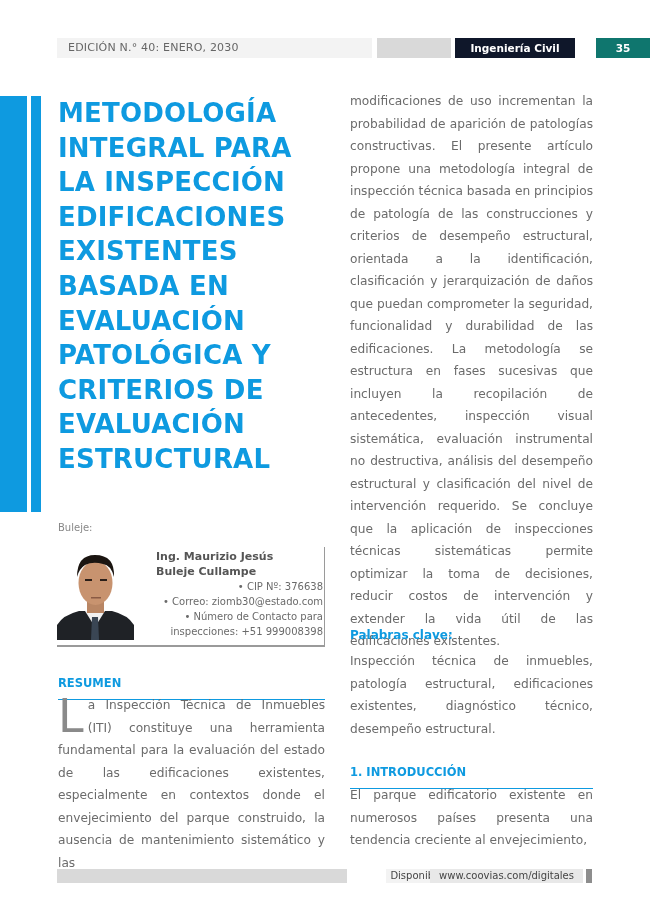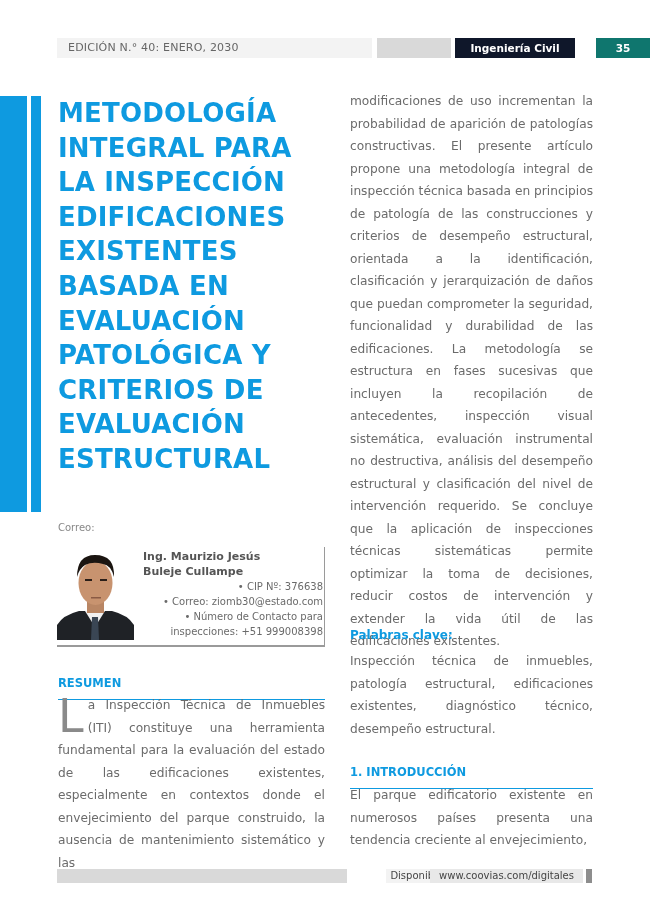--- a/index.html
+++ b/index.html
@@ -20,21 +20,21 @@
   .title { position:absolute; left:58px; top:96px; width:270px; margin:0;
     font-family:"DejaVu Sans", sans-serif; font-weight:bold; color:#0e9ae0;
     font-size:26px; line-height:34.6px; letter-spacing:0.2px; }
   .title span { display:block; white-space:nowrap; }
 
   .autor-label { position:absolute; left:58px; top:522px; font-size:10px; color:#888; }
   .author-box { position:absolute; left:57px; top:547px; width:267px; height:98px;
     border-right:1.5px solid #9a9a9a; border-bottom:2px solid #9a9a9a; }
   .author-photo { position:absolute; left:0; top:0; width:77px; height:93px; background:#fff; overflow:hidden; }
   .author-info { position:absolute; left:86px; top:2px; width:180px; color:#6a6a6a; font-size:10.5px; line-height:15px; }
-  .author-name { font-weight:bold; color:#555; font-size:11px; line-height:15px; }
+  .author-name { font-weight:bold; color:#555; font-size:11px; line-height:15px;margin-left:13px; }
   .author-line { white-space:nowrap; font-size:10px;text-align:right; }
   .author-line.indent { padding-left:6px; }
 
   .sec-head { position:absolute; font-weight:bold; color:#0e9ae0; font-size:11.5px; border-bottom:1.5px solid #0e9ae0; padding-bottom:9px; }
   .body-text { position:absolute; color:#6b6b6b; font-size:12.2px; line-height:22.5px; text-align:justify; margin:0; }
   .dropcap { float:left; font-size:46px; line-height:38px; color:#8a8a8a; margin:3px 4px 0 0; font-weight:normal; }
 
   .kw-head { position:absolute; left:350px; top:628px; font-weight:bold; color:#0e9ae0; font-size:12px; }
 
   .ftr-light { position:absolute; left:57px; top:869px; width:290px; height:14px; background:#d9d9d9; }
@@ -61,21 +61,21 @@
   <span>EDIFICACIONES</span>
   <span>EXISTENTES</span>
   <span>BASADA EN</span>
   <span>EVALUACIÓN</span>
   <span>PATOLÓGICA Y</span>
   <span>CRITERIOS DE</span>
   <span>EVALUACIÓN</span>
   <span>ESTRUCTURAL</span>
 </h1>
 
-<div class="autor-label">Correo:</div>
+<div class="autor-label">Buleje:</div>
 <div class="author-box">
   <div class="author-photo">
     <svg width="77" height="93" viewBox="0 0 77 93">
       <rect width="77" height="93" fill="#ffffff"></rect>
       <path d="M0 93 L0 78 Q6 68 22 64 L55 64 Q71 68 77 78 L77 93 Z" fill="#1f2226"></path>
       <path d="M28 64 L38 80 L48 64 Z" fill="#f2f2f2"></path>
       <path d="M35 70 L41 70 L42 93 L34 93 Z" fill="#3a4654"></path>
       <rect x="30" y="50" width="17" height="16" fill="#b98664"></rect>
       <ellipse cx="38.5" cy="36" rx="17" ry="22" fill="#c8936f"></ellipse>
       <path d="M20 30 Q20 8 38 8 Q58 8 57 30 Q54 18 46 17 Q36 14 28 18 Q22 22 20 30 Z" fill="#1b1511"></path>

